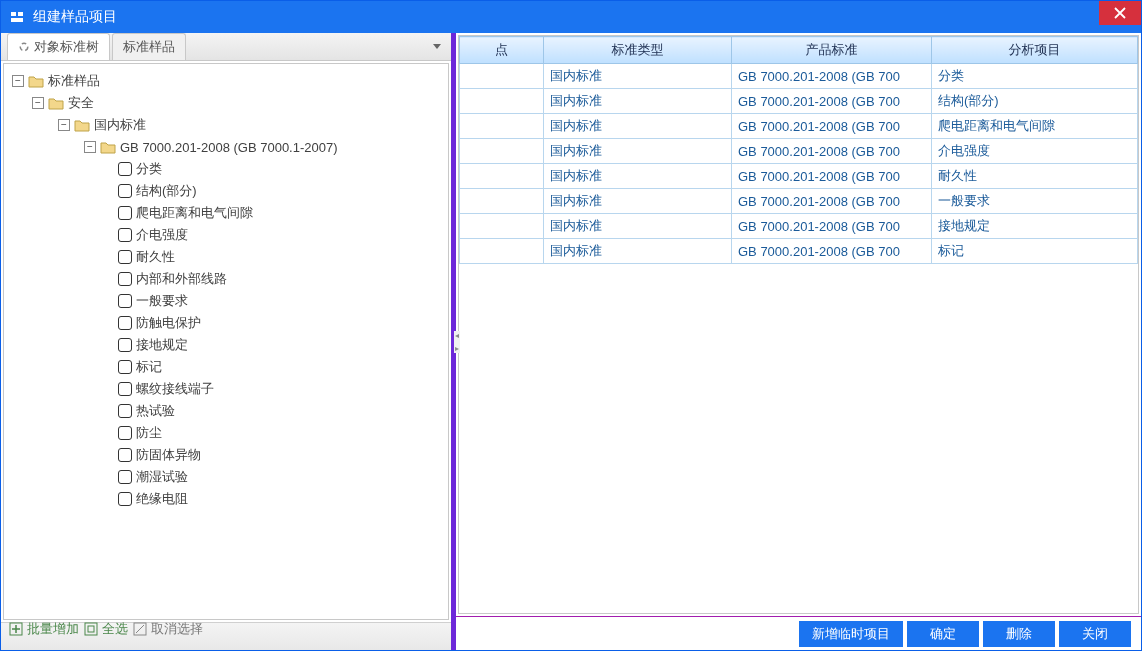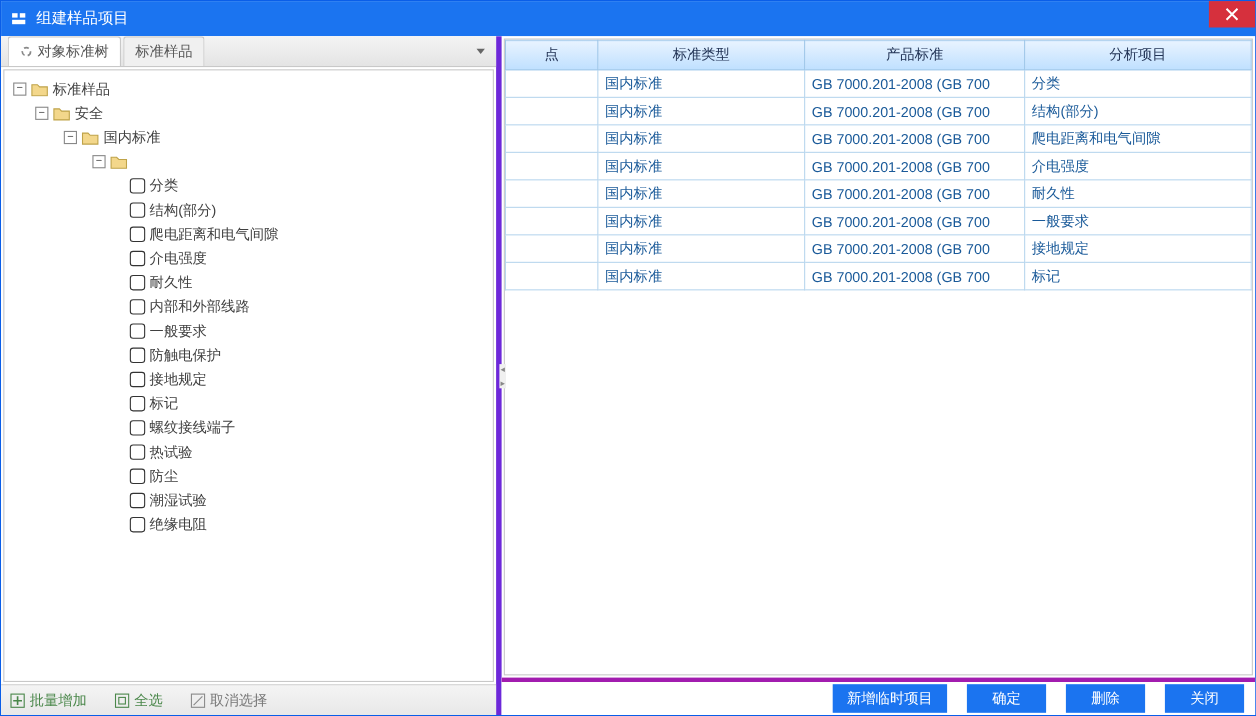--- a/index.html
+++ b/index.html
@@ -18,31 +18,31 @@
 .tab-menu{position:absolute;right:6px;top:6px;width:16px;height:16px;cursor:pointer;display:flex;align-items:center;justify-content:center}
 .tree-wrap{flex:1;overflow:auto;padding:6px 8px;border:1px solid #c8c8c8;margin:2px;background:#fff}
 .tree ul{list-style:none;padding-left:0}
 .tree li{white-space:nowrap}
 .node{display:flex;align-items:center;height:22px;cursor:default}
 .tg{width:12px;height:12px;border:1px solid #888;display:flex;align-items:center;justify-content:center;font-size:10px;line-height:1;margin-right:4px;cursor:pointer;background:#fff;color:#444}
 .folder{width:16px;height:14px;margin-right:4px}
 .chk{width:14px;height:14px;border:1.5px solid #333;border-radius:3px;margin-right:4px;background:#fff}
 .lbl{color:#404040}
 .leaf-items li .node{padding-left:0}
-.bottombar-left{height:28px;background:linear-gradient(#f4f4f4,#e8e8e8);border-top:1px solid #d0d0d0;display:flex;align-items:center;padding:0 8px;gap:25px}
+.bottombar-left{height:28px;background:linear-gradient(#f4f4f4,#e8e8e8);border-top:1px solid #d0d0d0;display:flex;align-items:flex-end;padding:12px 8px;gap:5px}
 .tool-link{display:flex;align-items:center;gap:4px;color:#4a874a;cursor:pointer;font-size:13px}
 .tool-link.gray{color:#777}
 .right-pane{flex:1;display:flex;flex-direction:column;min-width:0}
 .splitter{width:6px;background:#f0f0f0;display:flex;flex-direction:column;align-items:center;justify-content:center;gap:4px;cursor:col-resize;position:absolute;left:453px;top:50%;transform:translateY(-50%)}
 .splitter span{font-size:8px;color:#888}
 .grid-wrap{flex:1;border:1px solid #c8c8c8;margin:2px;overflow:auto;background:#fff}
 table.grid{width:100%;border-collapse:collapse;table-layout:fixed}
 table.grid th{background:linear-gradient(#e8f3ff,#bfe0ff);border:1px solid #9ec6e8;padding:4px 6px;font-weight:500;color:#235;text-align:center;font-size:13px}
 table.grid td{border:1px solid #b8d6ee;padding:3px 6px;color:#1a5a99;background:#fff;overflow:hidden;text-overflow:clip;white-space:nowrap}
-.bottombar-right{height:34px;display:flex;align-items:center;justify-content:flex-end;padding:0 10px;gap:18px;border-top:4px solid #a21caf;background:#fff}
+.bottombar-right{height:34px;display:flex;align-items:center;justify-content:flex-end;padding:0 10px;gap:4px;border-top:1px solid #a21caf;background:#fff}
 .btn{min-width:72px;height:26px;background:#1b74f0;color:#fff;border:none;cursor:pointer;font-size:13px;padding:0 10px}
 .btn.wide{min-width:104px}
 .folder-svg{fill:#f3d78b;stroke:#bfa349;stroke-width:1}
 </style>
 </head>
 <body>
 
 <div class="window">
   <div class="titlebar">
     <span class="app-ico">
@@ -108,20 +108,21 @@
                         </svg>
                       <span class="lbl">国内标准</span>
                     </div>
                     <ul style="padding-left:26px">
                       <li>
                         <div class="node">
                           <span class="tg">−</span>
                           <svg class="folder" viewBox="0 0 16 14">
                               <path class="folder-svg" d="M1 3h5l2 2h7v8H1z"></path>
                             </svg>
+                          <span class="lbl">GB 7000.201-2008 (GB 7000.1-2007)</span>
                         </div>
                         <ul class="leaf-items" id="leaf-list" style="padding-left:34px">
                             <li>
                               <div class="node">
                                 <span class="chk"></span>
                                 <span class="lbl">分类</span>
                               </div>
                             </li>
                             <li>
                               <div class="node">
@@ -186,20 +187,26 @@
                             <li>
                               <div class="node">
                                 <span class="chk"></span>
                                 <span class="lbl">热试验</span>
                               </div>
                             </li>
                             <li>
                               <div class="node">
                                 <span class="chk"></span>
                                 <span class="lbl">防尘</span>
+                              </div>
+                            </li>
+                            <li>
+                              <div class="node">
+                                <span class="chk"></span>
+                                <span class="lbl">防固体异物</span>
                               </div>
                             </li>
                             <li>
                               <div class="node">
                                 <span class="chk"></span>
                                 <span class="lbl">潮湿试验</span>
                               </div>
                             </li>
                             <li>
                               <div class="node">

